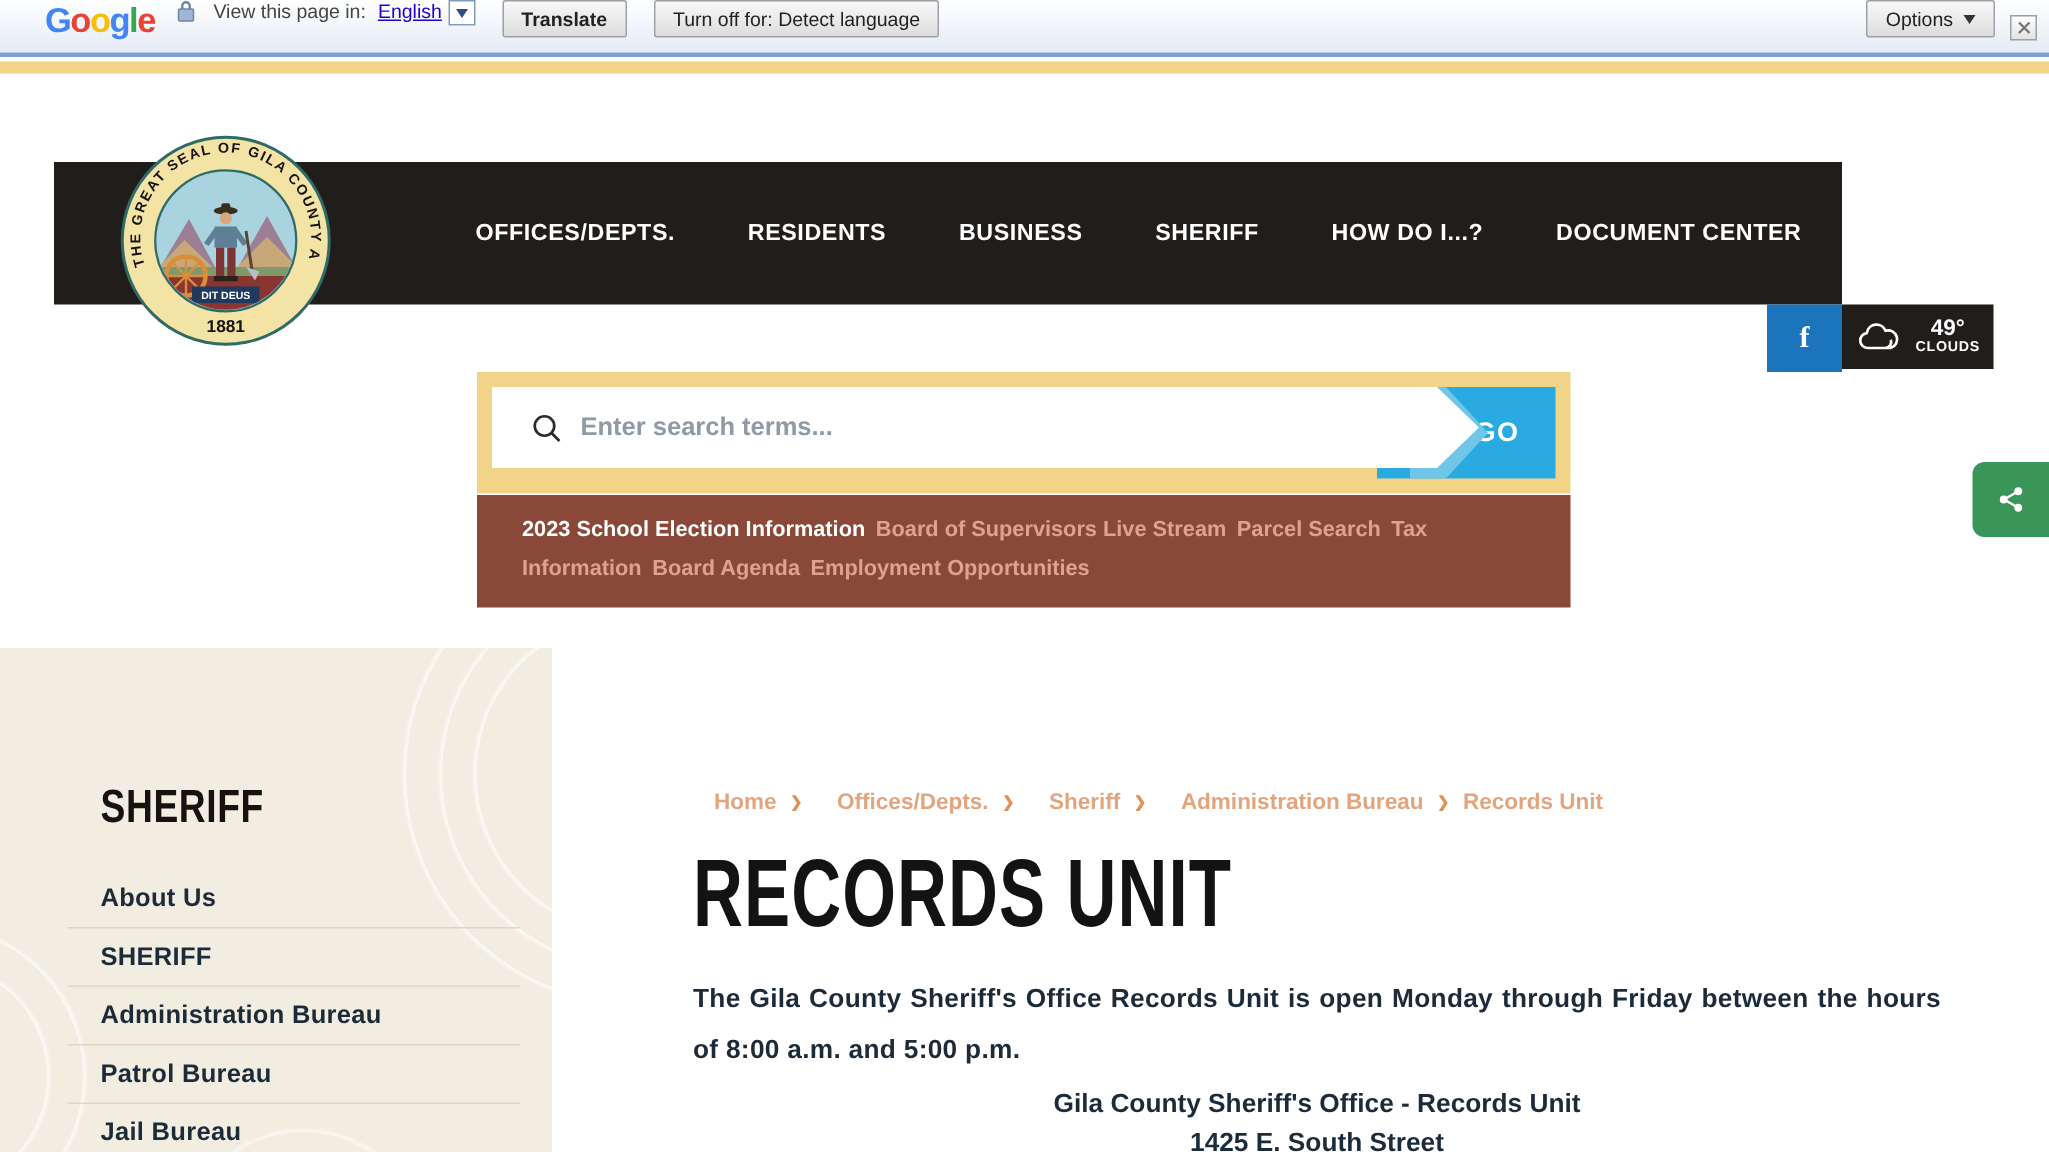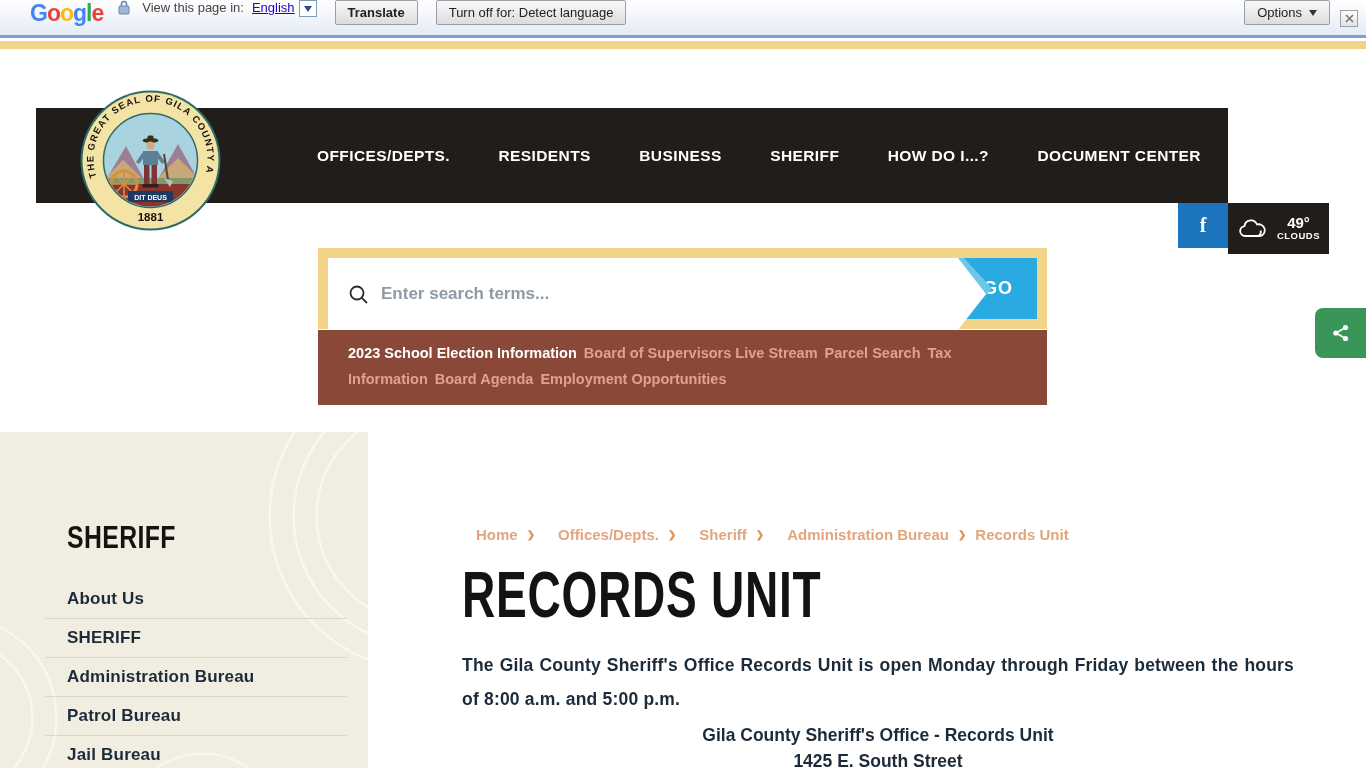--- a/index.html
+++ b/index.html
@@ -53,41 +53,41 @@
     position:absolute; left:1228px; top:108px; width:101px; height:95px; background:#29abe2;
     display:flex; align-items:center; justify-content:center; gap:8px; cursor:pointer;
     color:#fff; font-weight:700; font-size:17px; letter-spacing:1px;
   }
   .fb-box {
     position:absolute; left:1178px; top:203px; width:50px; height:45px; background:#1c75bc;
     display:flex; align-items:center; justify-content:center; cursor:pointer;
     color:#fff; font-weight:700; font-size:20px; font-family:"Liberation Serif", serif;
   }
   .weather-box {
-    position:absolute; left:1228px; top:203px; width:101px; height:51px; background:#211d1a;
+    position:absolute; left:1228px; top:203px; width:101px; height:43px; background:#211d1a;
     display:flex; align-items:center; justify-content:center; gap:10px; color:#fff;
   }
   .weather-temp { font-size:15px; font-weight:800; text-align:center; line-height:14px; }
   .weather-cond { font-size:9.5px; font-weight:700; letter-spacing:.5px; }
 
   
   .search-wrap { position:absolute; left:318px; top:248px; width:729px; height:81px; background:#f2d488; }
   .search-go {
     position:absolute; left:600px; top:10px; width:119px; height:61px; background:#29abe2; z-index:1;
     display:flex; align-items:center; justify-content:flex-end; padding-right:24px;
     color:#fff; font-weight:800; font-size:18px; letter-spacing:1px; cursor:pointer;
   }
   .search-chev {
     position:absolute; left:622px; top:10px; width:52px; height:61px; background:#6fc6e8; z-index:2;
     clip-path:polygon(0 0, 24px 0, 100% 50%, 24px 100%, 0 100%);
   }
   .search-field {
-    position:absolute; left:10px; top:10px; width:658px; height:72px; background:#fff; z-index:3;
+    position:absolute; left:10px; top:10px; width:658px; height:54px; background:#fff; z-index:3;
     clip-path:polygon(0 0, calc(100% - 28px) 0, 100% 50%, calc(100% - 28px) 100%, 0 100%);
-    display:flex; align-items:center;
+    display:flex; align-items:center;padding-left:6px;
   }
   .search-field svg { margin-left:20px; flex:none; }
   .search-field input {
     border:none; outline:none; margin-left:12px; width:520px; font-size:17px; font-weight:600;
     color:#555; font-family:"Liberation Sans", sans-serif; background:transparent;
   }
   .search-field input::placeholder { color:#8e9aa5; font-weight:600; }
 
   
   .banner {

